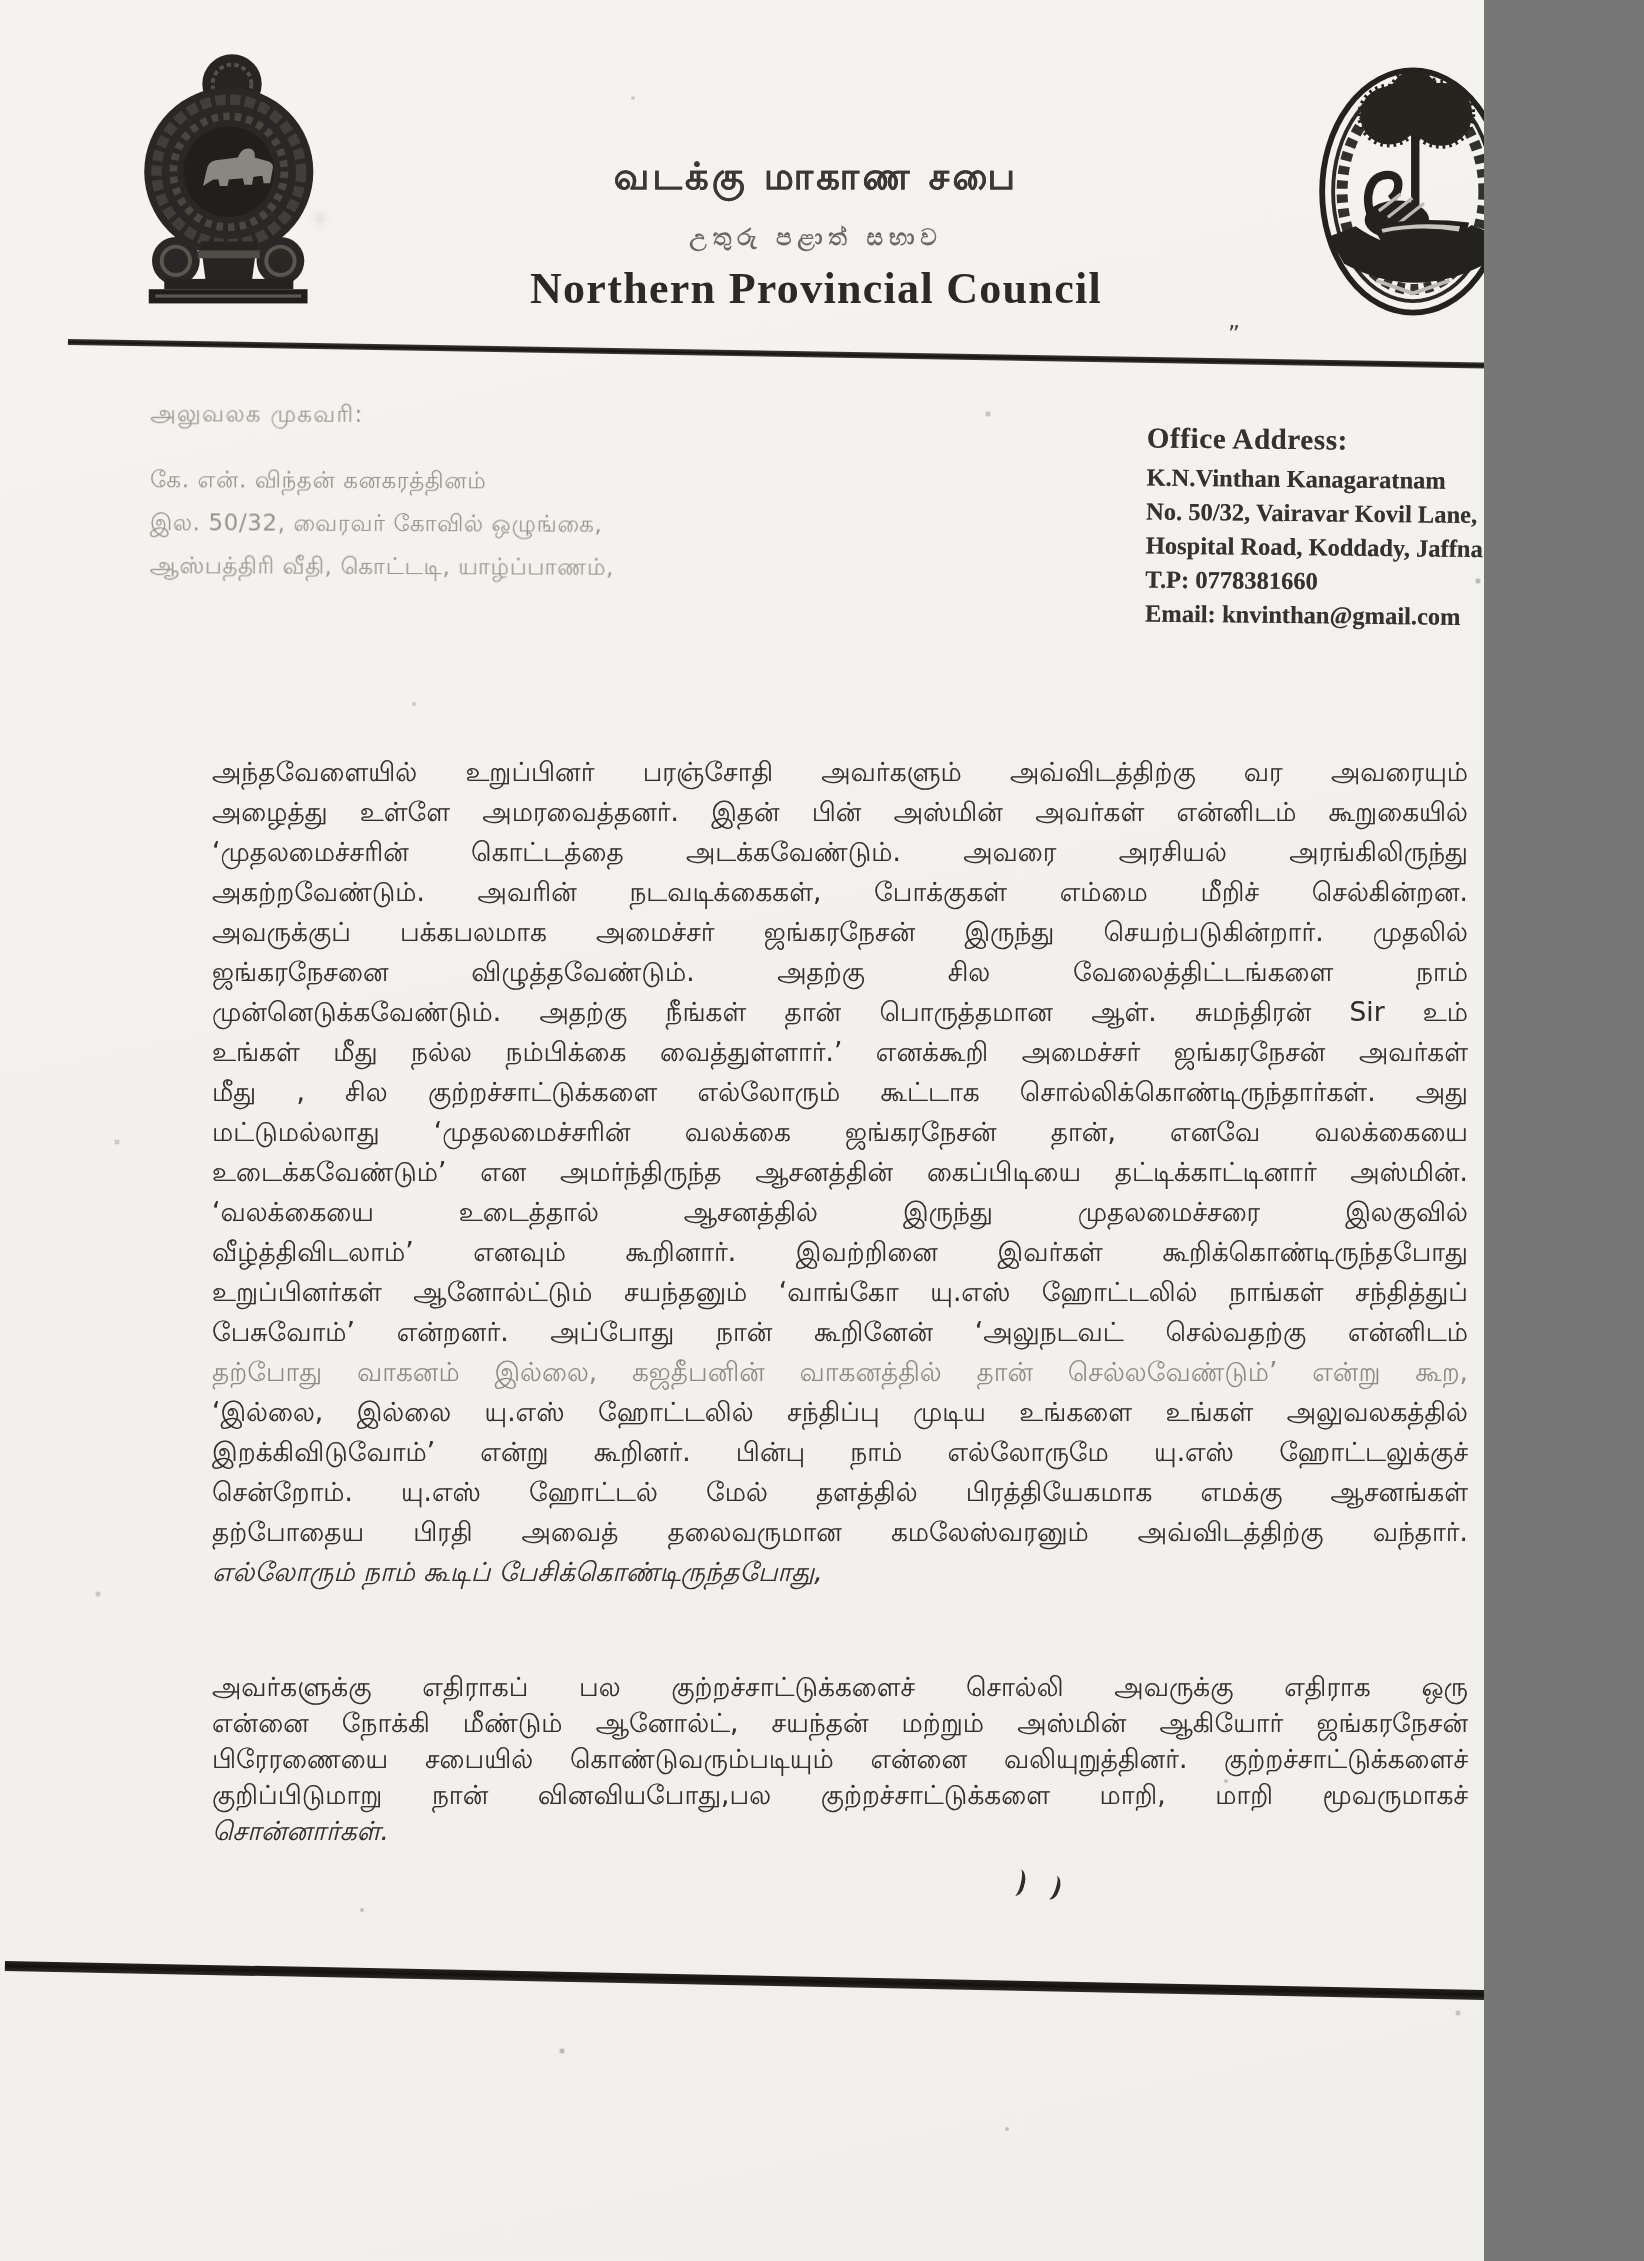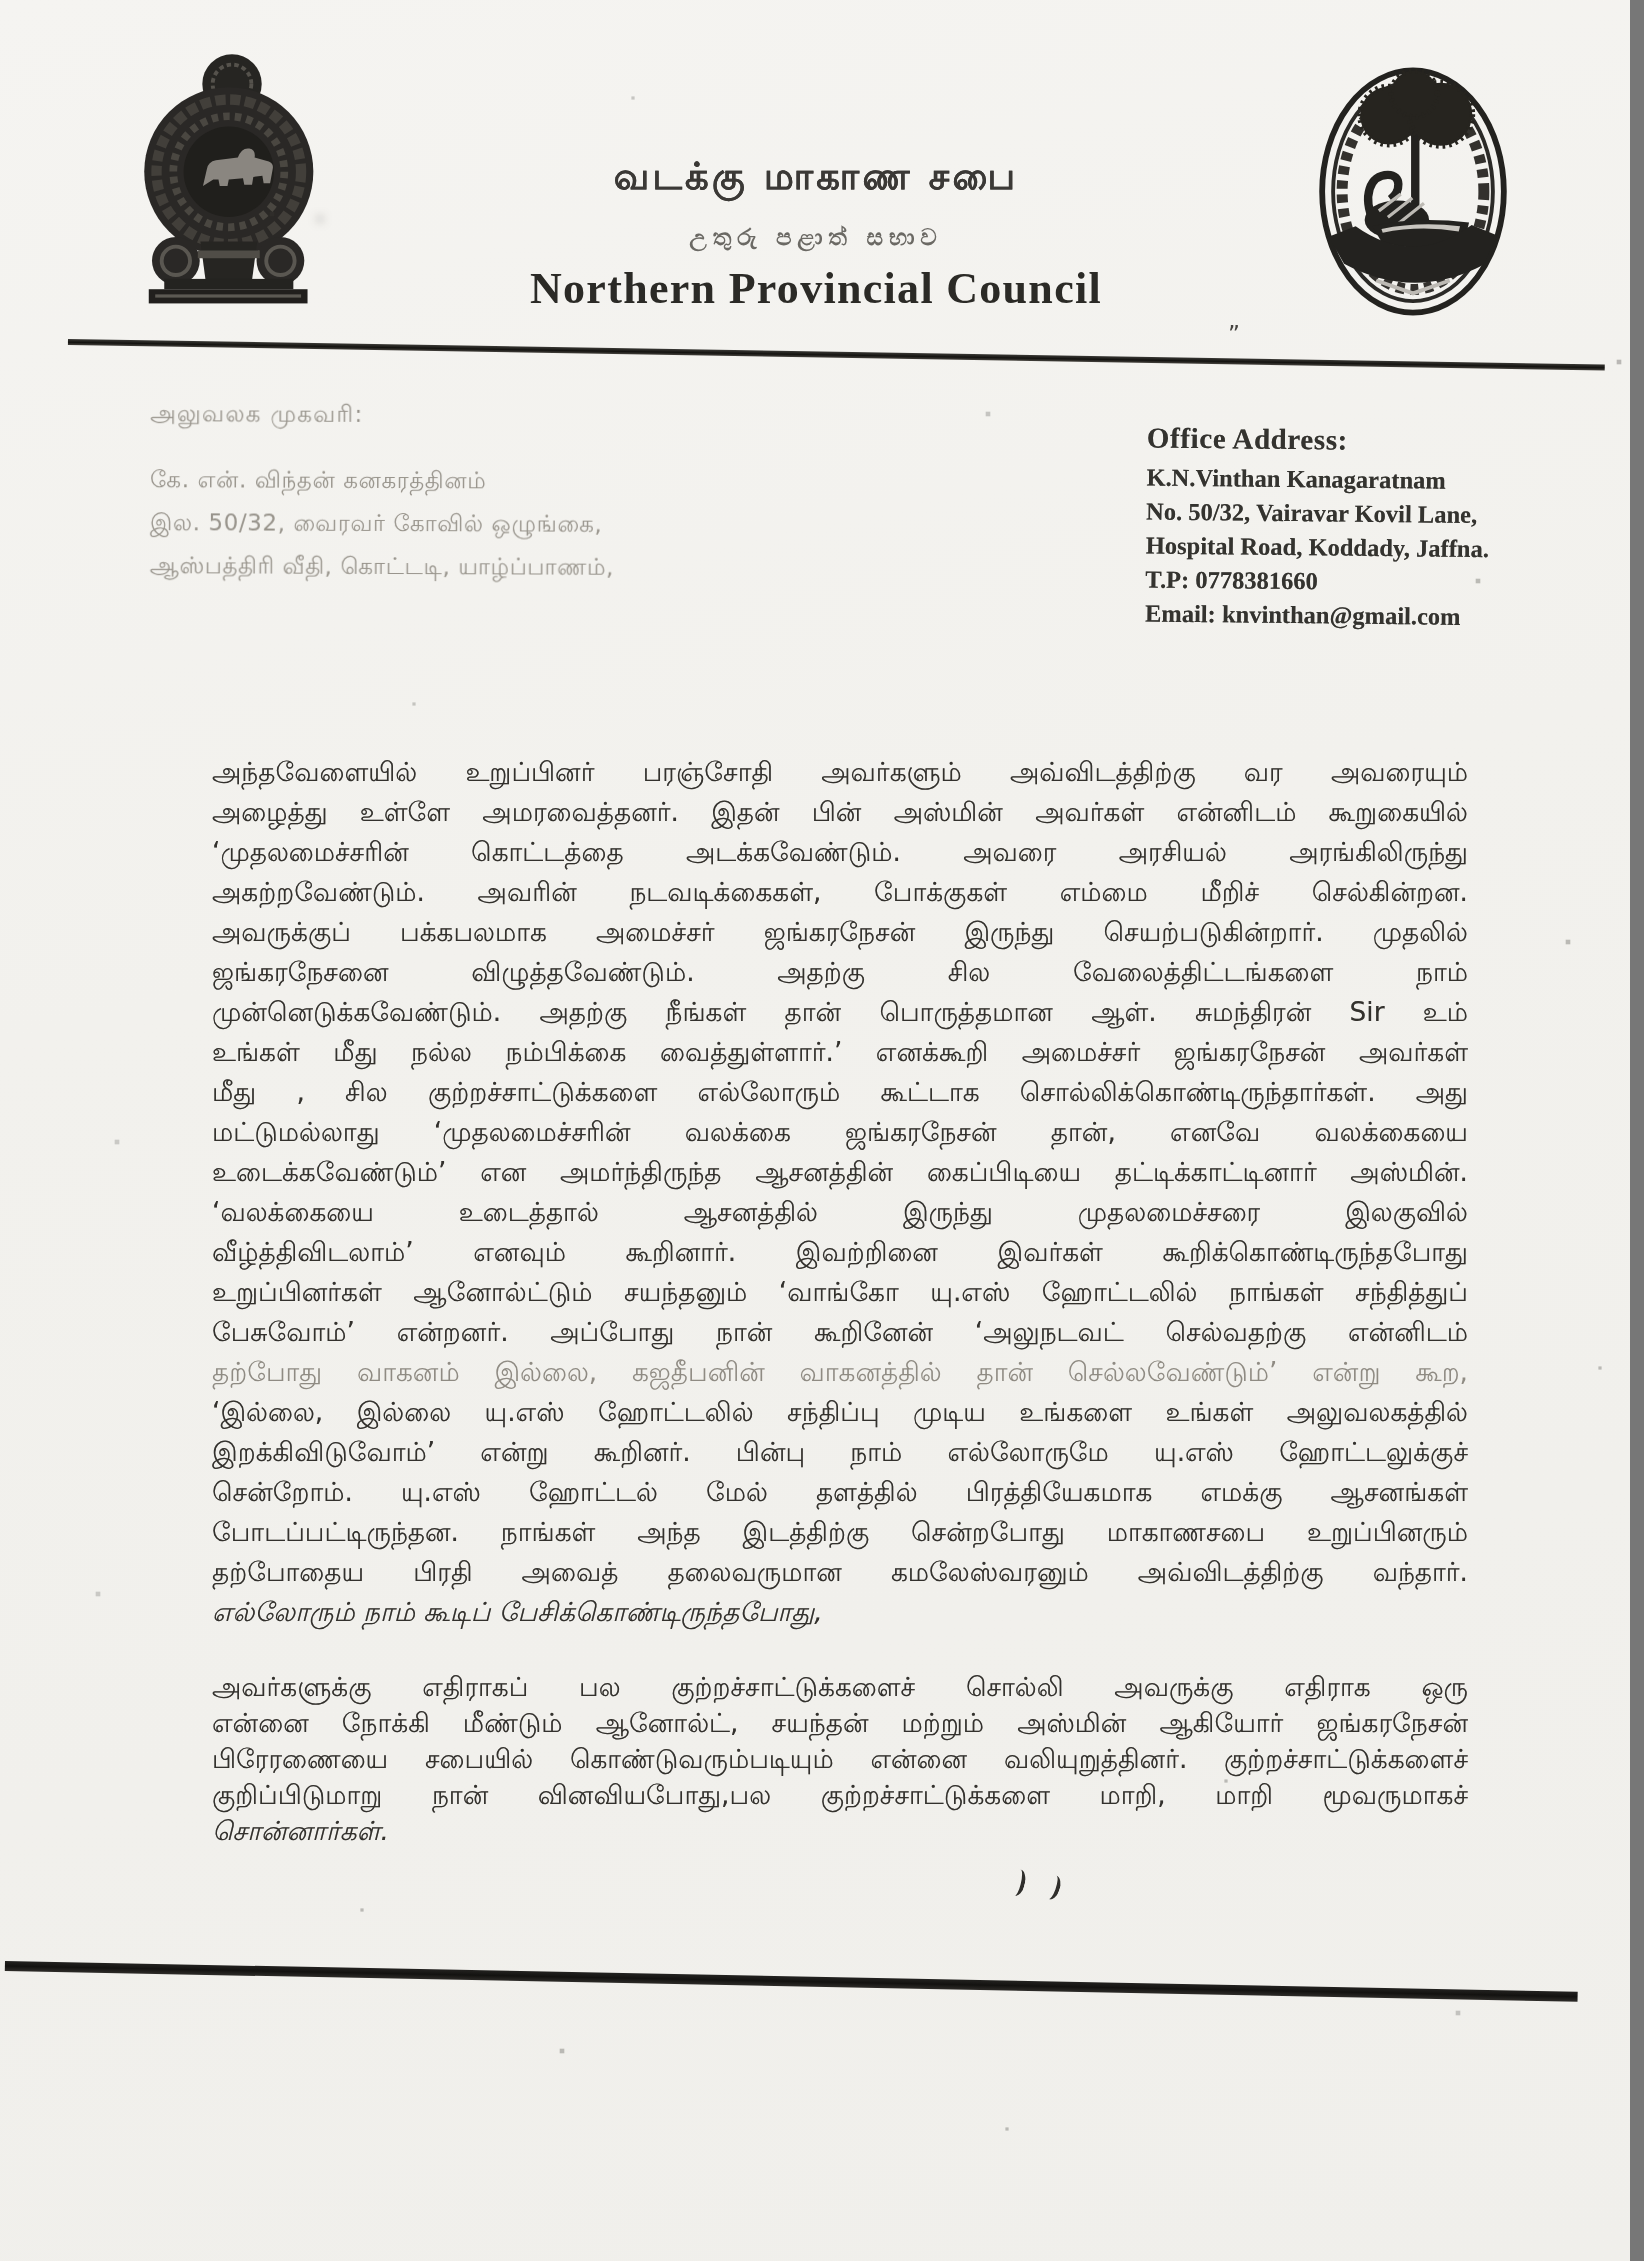--- a/index.html
+++ b/index.html
@@ -1,17 +1,17 @@
 <!DOCTYPE html>
 <html style="font-size:10.3px"><head>
 <meta charset="utf-8">
 <style>
   html,body{margin:0;padding:0;background:#777;}
   .page{
-    position:relative;width:1630px;height:2261px;overflow:hidden;
+    position:relative;width:1484px;height:2261px;overflow:hidden;
     background:linear-gradient(168deg,#f5f4f1 0%,#f2f1ed 40%,#f0efeb 100%);
     font-family:"DejaVu Sans",sans-serif;color:#33312d;
   }
   
   .emblem-left{position:absolute;left:141px;top:53px;width:173px;height:253px;}
   .emblem-right{position:absolute;left:1317px;top:64px;width:192px;height:259px;}
   .titles{position:absolute;left:387px;top:155px;width:858px;text-align:center;}
   .t-ta{font-size:37px;font-weight:700;letter-spacing:3.2px;color:#3b3936;
         text-shadow:0 0 0.6px #3b3936;}
   .t-si{margin-top:21px;font-size:23px;font-weight:700;letter-spacing:5.8px;color:#6b6964;}
@@ -148,21 +148,20 @@
       <div class="line">மட்டுமல்லாது ‘முதலமைச்சரின் வலக்கை ஜங்கரநேசன் தான், எனவே வலக்கையை</div>
       <div class="line">உடைக்கவேண்டும்’ என அமர்ந்திருந்த ஆசனத்தின் கைப்பிடியை தட்டிக்காட்டினார் அஸ்மின்.</div>
       <div class="line">‘வலக்கையை உடைத்தால் ஆசனத்தில் இருந்து முதலமைச்சரை இலகுவில்</div>
       <div class="line">வீழ்த்திவிடலாம்’ எனவும் கூறினார். இவற்றினை இவர்கள் கூறிக்கொண்டிருந்தபோது</div>
       <div class="line">உறுப்பினர்கள் ஆனோல்ட்டும் சயந்தனும் ‘வாங்கோ யு.எஸ் ஹோட்டலில் நாங்கள் சந்தித்துப்</div>
       <div class="line">பேசுவோம்’ என்றனர். அப்போது நான் கூறினேன் ‘அலுநடவட் செல்வதற்கு என்னிடம்</div>
       <div class="line faded">தற்போது வாகனம் இல்லை, கஜதீபனின் வாகனத்தில் தான் செல்லவேண்டும்’ என்று கூற,</div>
       <div class="line">‘இல்லை, இல்லை யு.எஸ் ஹோட்டலில் சந்திப்பு முடிய உங்களை உங்கள் அலுவலகத்தில்</div>
       <div class="line">இறக்கிவிடுவோம்’ என்று கூறினர். பின்பு நாம் எல்லோருமே யு.எஸ் ஹோட்டலுக்குச்</div>
       <div class="line">சென்றோம். யு.எஸ் ஹோட்டல் மேல் தளத்தில் பிரத்தியேகமாக எமக்கு ஆசனங்கள்</div>
-      <div class="line">போடப்பட்டிருந்தன. நாங்கள் அந்த இடத்திற்கு சென்றபோது மாகாணசபை உறுப்பினரும்</div>
       <div class="line">தற்போதைய பிரதி அவைத் தலைவருமான கமலேஸ்வரனும் அவ்விடத்திற்கு வந்தார்.</div>
       <div class="line no-just">எல்லோரும் நாம் கூடிப் பேசிக்கொண்டிருந்தபோது,</div>
     </section>
 
   <section class="para p2">
 
   <div class="line">அவர்களுக்கு எதிராகப் பல குற்றச்சாட்டுக்களைச் சொல்லி அவருக்கு எதிராக ஒரு</div>
       <div class="line">என்னை நோக்கி மீண்டும் ஆனோல்ட், சயந்தன் மற்றும் அஸ்மின் ஆகியோர் ஜங்கரநேசன்</div>
       <div class="line">பிரேரணையை சபையில் கொண்டுவரும்படியும் என்னை வலியுறுத்தினர். குற்றச்சாட்டுக்களைச்</div>
       <div class="line">குறிப்பிடுமாறு நான் வினவியபோது,பல குற்றச்சாட்டுக்களை மாறி, மாறி மூவருமாகச்</div>

